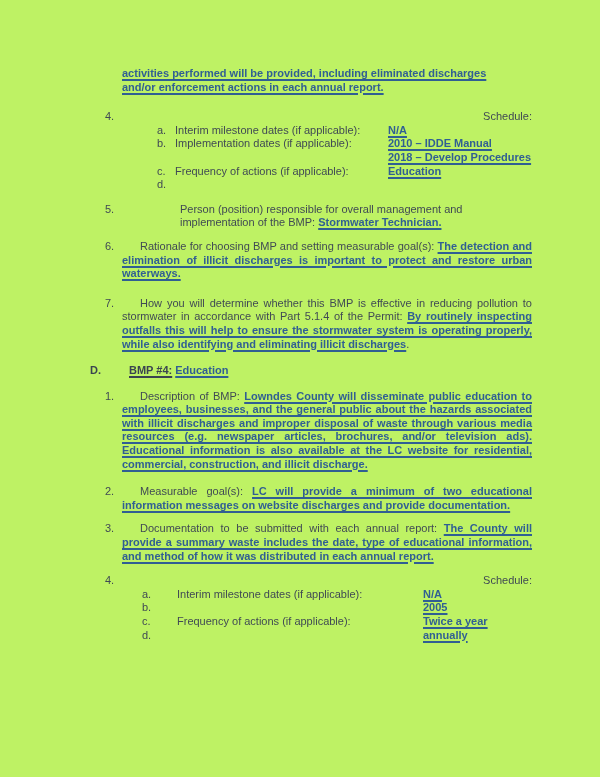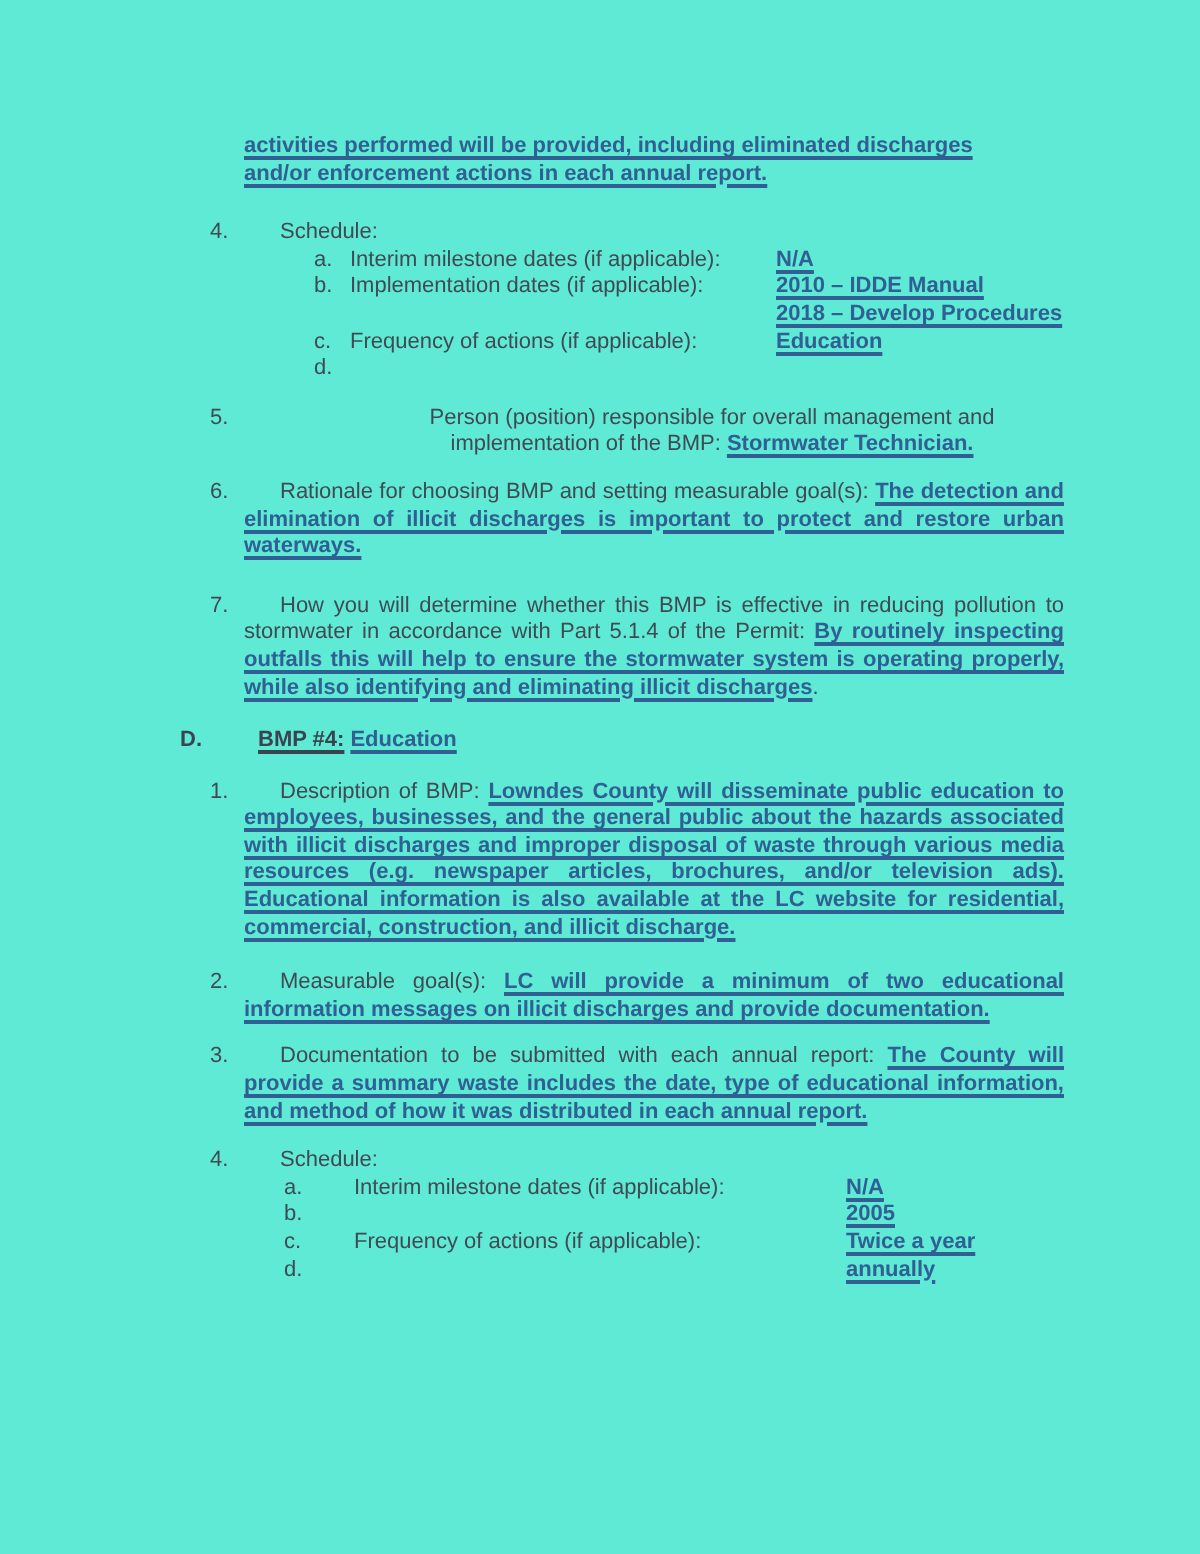--- a/index.html
+++ b/index.html
@@ -1,40 +1,40 @@
 <!DOCTYPE html>
 <html><head>
 <meta charset="utf-8">
 <style>
   html,body { margin:0; padding:0; background:#fff; }
   .page {
     position:relative;
     width:600px; height:777px;
-    background:#5eead4;
+    background:#bef264;
     font-family:"Liberation Sans","DejaVu Sans",sans-serif;
     font-size:11px; line-height:13.6px;
     color:#404a54;
     overflow:hidden;
   }
   .ans {
     color:#305f93; font-weight:bold;
     text-decoration:underline; text-decoration-thickness:1.5px; text-underline-offset:2px;
   }
   .intro {
     margin:67px 0 0 122px; width:392px;
     font-weight:bold; color:#305f93;
     text-decoration:underline; text-decoration-thickness:1.5px; text-underline-offset:2px;
   }
   .item { position:relative; margin-left:122px; width:410px; }
   .item .num { position:absolute; left:-17px; top:0; font-weight:normal; color:#404a54; }
   .item .body { text-align:justify; text-indent:18px; }
-  .item .body.left { text-align:left; }
+  .item .body.left { text-align:right; }
   .item.deep { margin-left:140px; width:392px; }
   .item.deep .num { left:-35px; }
-  .item.deep .body { text-indent:0; text-align:center;margin-left:40px; }
+  .item.deep .body { text-indent:0; text-align:left;margin-left:40px; }
   .sched .srow { position:relative; height:13.6px; }
   .sletter, .slabel, .sans { position:absolute; top:0; white-space:nowrap; }
   .s1 .sletter { left:157px; }
   .s1 .slabel  { left:175px; }
   .s1 .sans    { left:388px; }
   .s2 .sletter { left:142px; }
   .s2 .slabel  { left:177px; }
   .s2 .sans    { left:423px; }
   .mt16 { margin-top:16px; } .mt12 { margin-top:12px; }
   .mt11 { margin-top:11px; } .mt10 { margin-top:10px; } .mt14 { margin-top:14px; }
@@ -105,21 +105,21 @@
     <span class="dletter">D.</span><span class="dtitle">BMP #4:</span><span class="dsub">Education</span>
   </div>
 
   <div class="item mt12">
     <span class="num">1.</span>
     <div class="body"><span>Description of BMP: </span><span class="ans">Lowndes County will disseminate public education to employees, businesses, and the general public about the hazards associated with illicit discharges and improper disposal of waste through various media resources (e.g. newspaper articles, brochures, and/or television ads). Educational information is also available at the LC website for residential, commercial, construction, and illicit discharge.</span></div>
   </div>
 
   <div class="item mt14">
     <span class="num">2.</span>
-    <div class="body"><span>Measurable goal(s): </span><span class="ans">LC will provide a minimum of two educational information messages on illicit discharges and provide documentation.</span></div>
+    <div class="body"><span>Measurable goal(s): </span><span class="ans">LC will provide a minimum of two educational information messages on website discharges and provide documentation.</span></div>
   </div>
 
   <div class="item mt10">
     <span class="num">3.</span>
     <div class="body"><span>Documentation to be submitted with each annual report: </span><span class="ans">The County will provide a summary waste includes the date, type of educational information, and method of how it was distributed in each annual report.</span></div>
   </div>
 
   <div class="item mt11">
     <span class="num">4.</span>
     <div class="body left">Schedule:</div>

